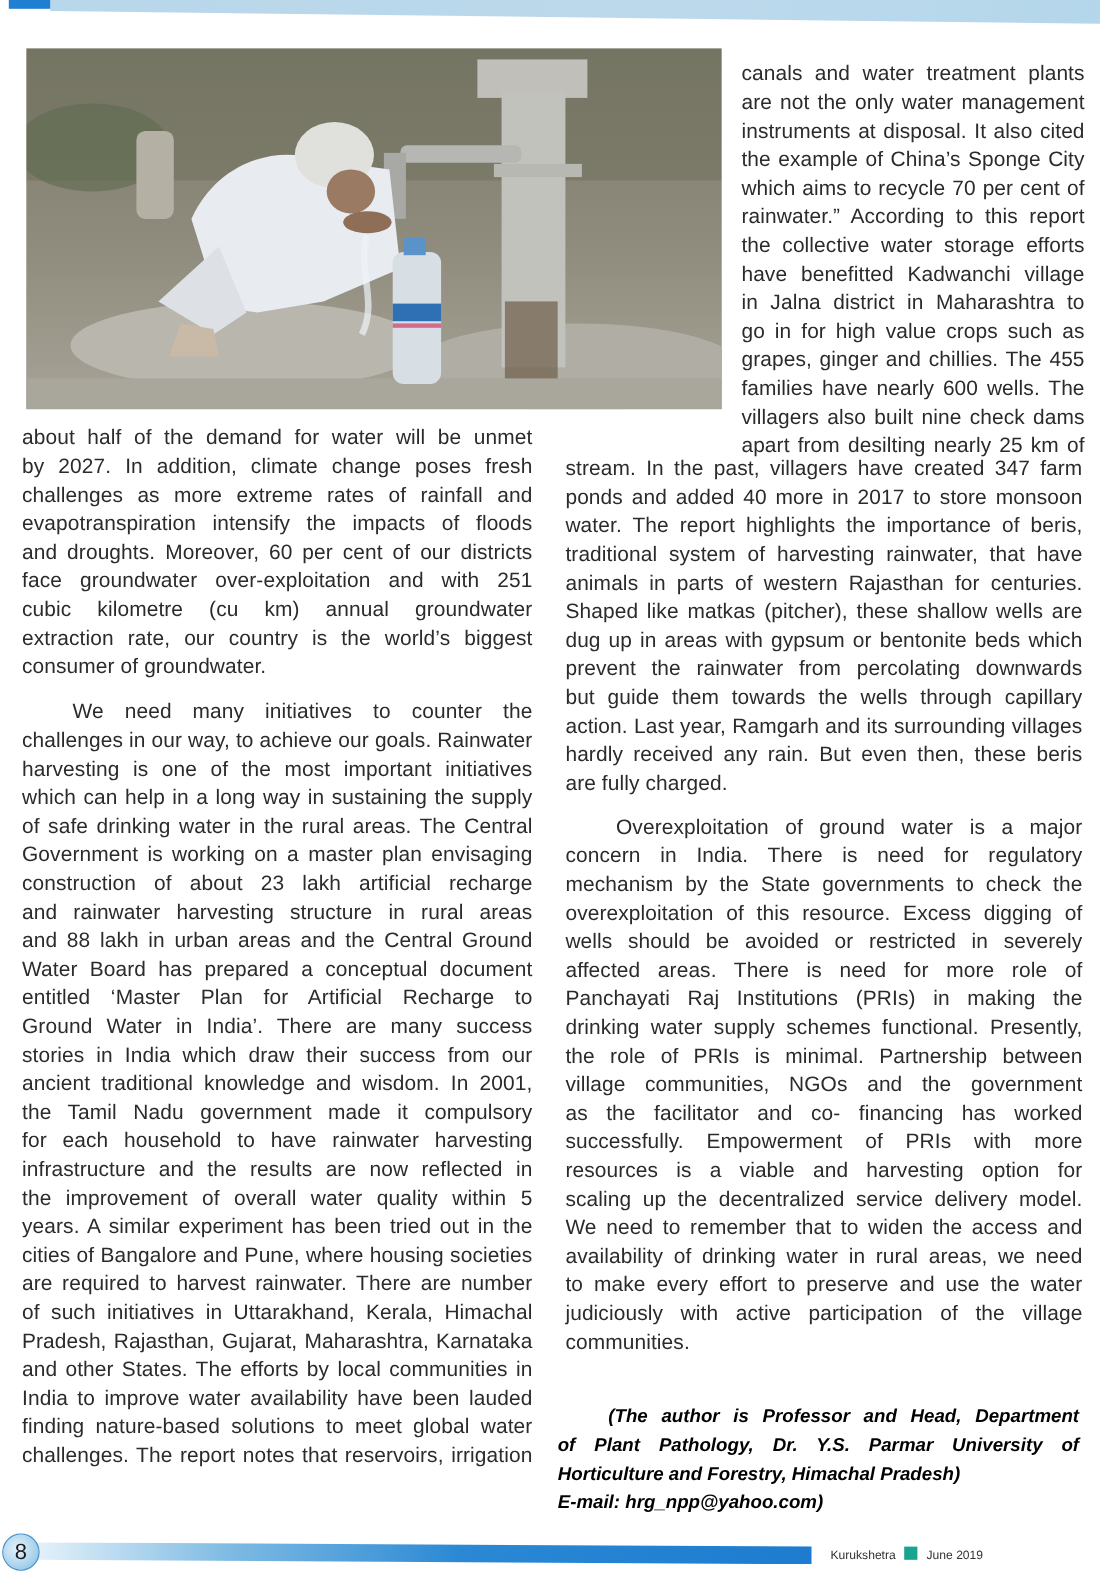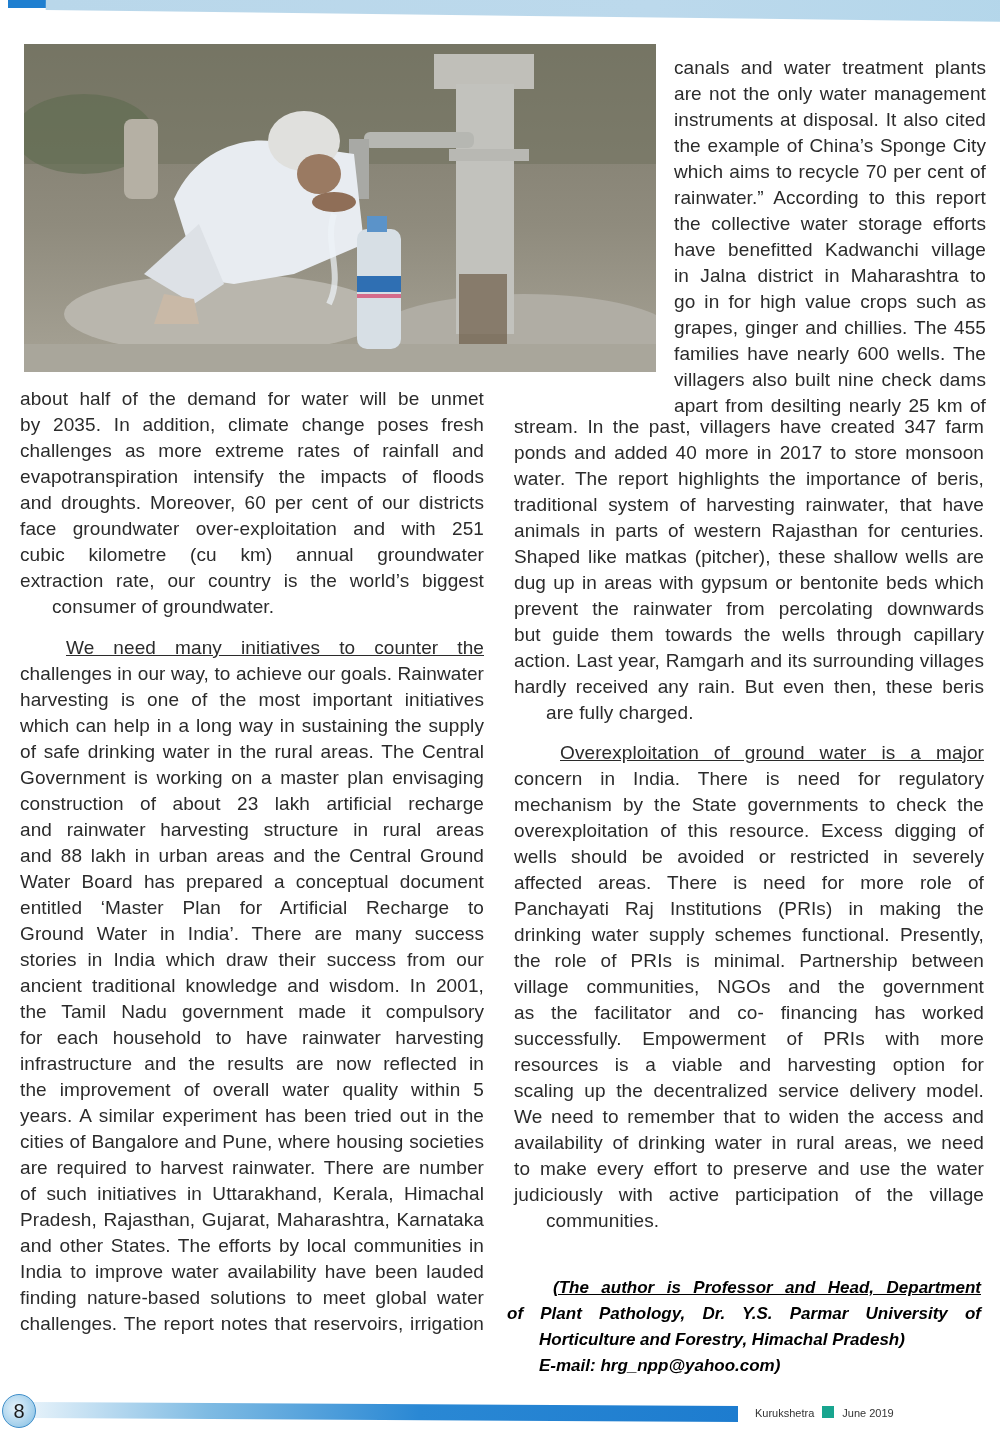--- a/index.html
+++ b/index.html
@@ -24,22 +24,22 @@
     overflow: hidden; background: #8a8579;
   }
   .photo svg { display: block; width: 100%; height: 100%; }
 
   .text-block {
     position: absolute; font-size: 19px; line-height: 26px; color: #2b2b2b;
     text-align: justify; text-align-last: auto; letter-spacing: 0.1px;
   }
   .text-block p { margin: 0; }
   .line { display: block; text-align: justify; text-align-last: justify; white-space: nowrap; }
-  .line.last { text-align-last: left; margin-left: 32px; }
-  .indent { padding-left: 46px; text-decoration: underline; }
+  .line.last { text-align-last: left; }
+  .indent { padding-left: 46px; }
 
   #col-right-top { left: 674px; top: 55px; width: 312px; }
   #col-left { left: 20px; top: 386px; width: 464px; }
   #col-right { left: 514px; top: 414px; width: 470px; }
 
   .author-note {
     position: absolute; left: 507px; top: 1275px; width: 474px;
     font-size: 17px; line-height: 26px; font-weight: bold; font-style: italic; color: #000000;
   }
   .author-note .line { white-space: nowrap; }
@@ -124,21 +124,21 @@
     <span class="line">grapes, ginger and chillies. The 455</span>
     <span class="line">families have nearly 600 wells. The</span>
     <span class="line">villagers also built nine check dams</span>
     <span class="line">apart from desilting nearly 25 km of</span>
   </p>
 </div>
 
 <div class="text-block" id="col-left">
   <p>
     <span class="line">about half of the demand for water will be unmet</span>
-    <span class="line">by 2035. In addition, climate change poses fresh</span>
+    <span class="line">by 2027. In addition, climate change poses fresh</span>
     <span class="line">challenges as more extreme rates of rainfall and</span>
     <span class="line">evapotranspiration intensify the impacts of floods</span>
     <span class="line">and droughts. Moreover, 60 per cent of our districts</span>
     <span class="line">face groundwater over-exploitation and with  251</span>
     <span class="line">cubic kilometre (cu km) annual groundwater</span>
     <span class="line">extraction rate, our country is the world’s biggest</span>
     <span class="line last">consumer of groundwater.</span>
   </p>
   <p style="margin-top:15px;">
     <span class="line indent">We need many initiatives to counter the</span>

